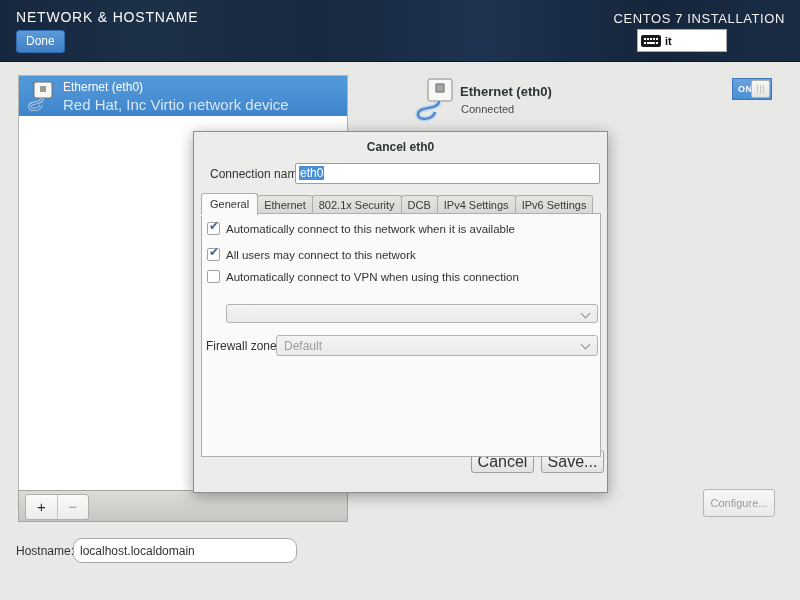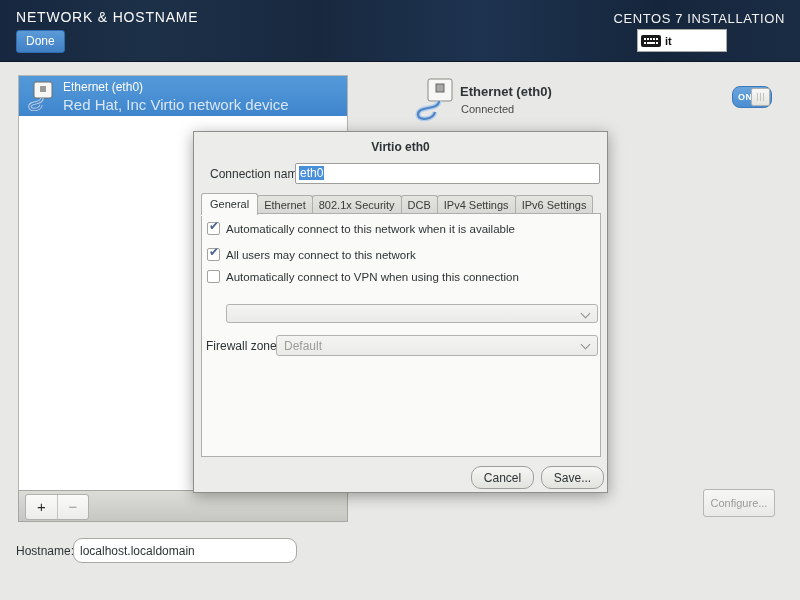--- a/index.html
+++ b/index.html
@@ -32,22 +32,22 @@
   .btn-group { position:absolute; left:6px; top:3px; display:flex; border:1px solid #b0b0ac; border-radius:3px;
     background:linear-gradient(#fafaf8,#ececea); overflow:hidden; }
   .tool-btn { width:31px; height:24px; border:none; background:transparent; font-size:15px; color:#2a2a2a;
     cursor:pointer; font-family:inherit; line-height:22px; }
   .tool-btn + .tool-btn { border-left:1px solid #c4c4c0; color:#9a9a96; }
 
   
   .panel-icon { position:absolute; left:414px; top:77px; }
   .panel-name { position:absolute; left:460px; top:84px; font-size:13px; font-weight:bold; color:#2e3436; }
   .panel-status { position:absolute; left:461px; top:103px; font-size:11px; color:#4a4a48; }
-  .toggle { position:absolute; left:732px; top:86px; width:40px; height:22px; border:1px solid #3d79b8;
-    border-radius:8px; background:linear-gradient(#6ba5de,#4a8ed2); cursor:pointer; }
+  .toggle { position:absolute; left:732px; top:78px; width:40px; height:22px; border:1px solid #3d79b8;
+    border-radius:0; background:linear-gradient(#6ba5de,#4a8ed2); cursor:pointer; }
   .toggle-on { position:absolute; left:5px; top:5px; color:#fff; font-size:9px; font-weight:bold; letter-spacing:0.5px; }
   .toggle-handle { position:absolute; right:1px; top:1px; width:19px; height:18px; border:1px solid #b0b0ac;
     border-radius:2px; background:linear-gradient(#f8f8f6,#e4e4e0); display:flex; align-items:center; justify-content:center; gap:2px; }
   .grip { width:1px; height:8px; background:#c2c2be; }
   .configure-btn { position:absolute; left:703px; top:489px; width:72px; height:28px;
     background:linear-gradient(#f7f7f5,#e9e9e7); border:1px solid #b6b6b2; border-radius:3px;
     color:#9a9a96; font-size:11px; font-family:inherit; cursor:default; }
 
   
   .dialog { position:absolute; left:193px; top:131px; width:415px; height:362px; background:#ececea;
@@ -71,22 +71,22 @@
   .cb-label { margin-left:6px; font-size:11.5px; color:#2e3436; line-height:14px; }
   .select { position:absolute; border:1px solid #b2b2ae; border-radius:3px;
     background:linear-gradient(#f4f4f2,#eaeae8); cursor:default; }
   .select .chevron { position:absolute; right:8px; top:5px; width:7px; height:7px;
     border-right:1.6px solid #8e8e8a; border-bottom:1.6px solid #8e8e8a; transform:rotate(45deg); }
   .vpn-select { left:24px; top:90px; width:372px; height:19px; }
   .fw-label { position:absolute; left:4px; top:125px; font-size:12px; color:#2e3436; }
   .fw-select { left:74px; top:121px; width:322px; height:21px; }
   .fw-value { position:absolute; left:7px; top:3px; font-size:12px; color:#9c9c98; }
 
-  .dlg-btn { position:absolute; top:334px; width:63px; height:23px; background:linear-gradient(#f6f6f4,#e2e2de);
-    border:1px solid #9e9e9a; border-radius:10px; font-size:12px; color:#2e3436; font-family:inherit; cursor:pointer; }
+  .dlg-btn { position:absolute; top:318px; width:63px; height:23px; background:linear-gradient(#f6f6f4,#e2e2de);
+    border:1px solid #9e9e9a; border-radius:3px; font-size:16px; color:#2e3436; font-family:inherit; cursor:pointer; }
   .cancel-btn { left:277px; }
   .save-btn { left:347px; }
 
   
   .hostname-label { position:absolute; left:16px; top:544px; font-size:12px; color:#2e3436; }
   .hostname-input { position:absolute; left:73px; top:538px; width:224px; height:25px; background:#fff;
     border:1px solid #a8a8a4; border-radius:9px; padding:0 6px; font-size:12px; color:#2e3436; font-family:inherit; }
 </style>
 </head>
 <body>
@@ -148,21 +148,21 @@
     <span class="toggle-on">ON</span>
     <span class="toggle-handle">
       <span class="grip"></span>
         <span class="grip"></span>
         <span class="grip"></span>
     </span>
   </div>
   <button class="configure-btn">Configure...</button>
 
   <div class="dialog">
-    <div class="dialog-title">Virtio eth0</div>
+    <div class="dialog-title">Cancel eth0</div>
     <div class="conn-label">Connection name:</div>
     <div class="conn-input">
       <span class="selected-text">eth0</span>
     </div>
 
     <div class="tabs">
       <div class="tab active">General</div>
       <div class="tab">Ethernet</div>
       <div class="tab">802.1x Security</div>
       <div class="tab">DCB</div>

